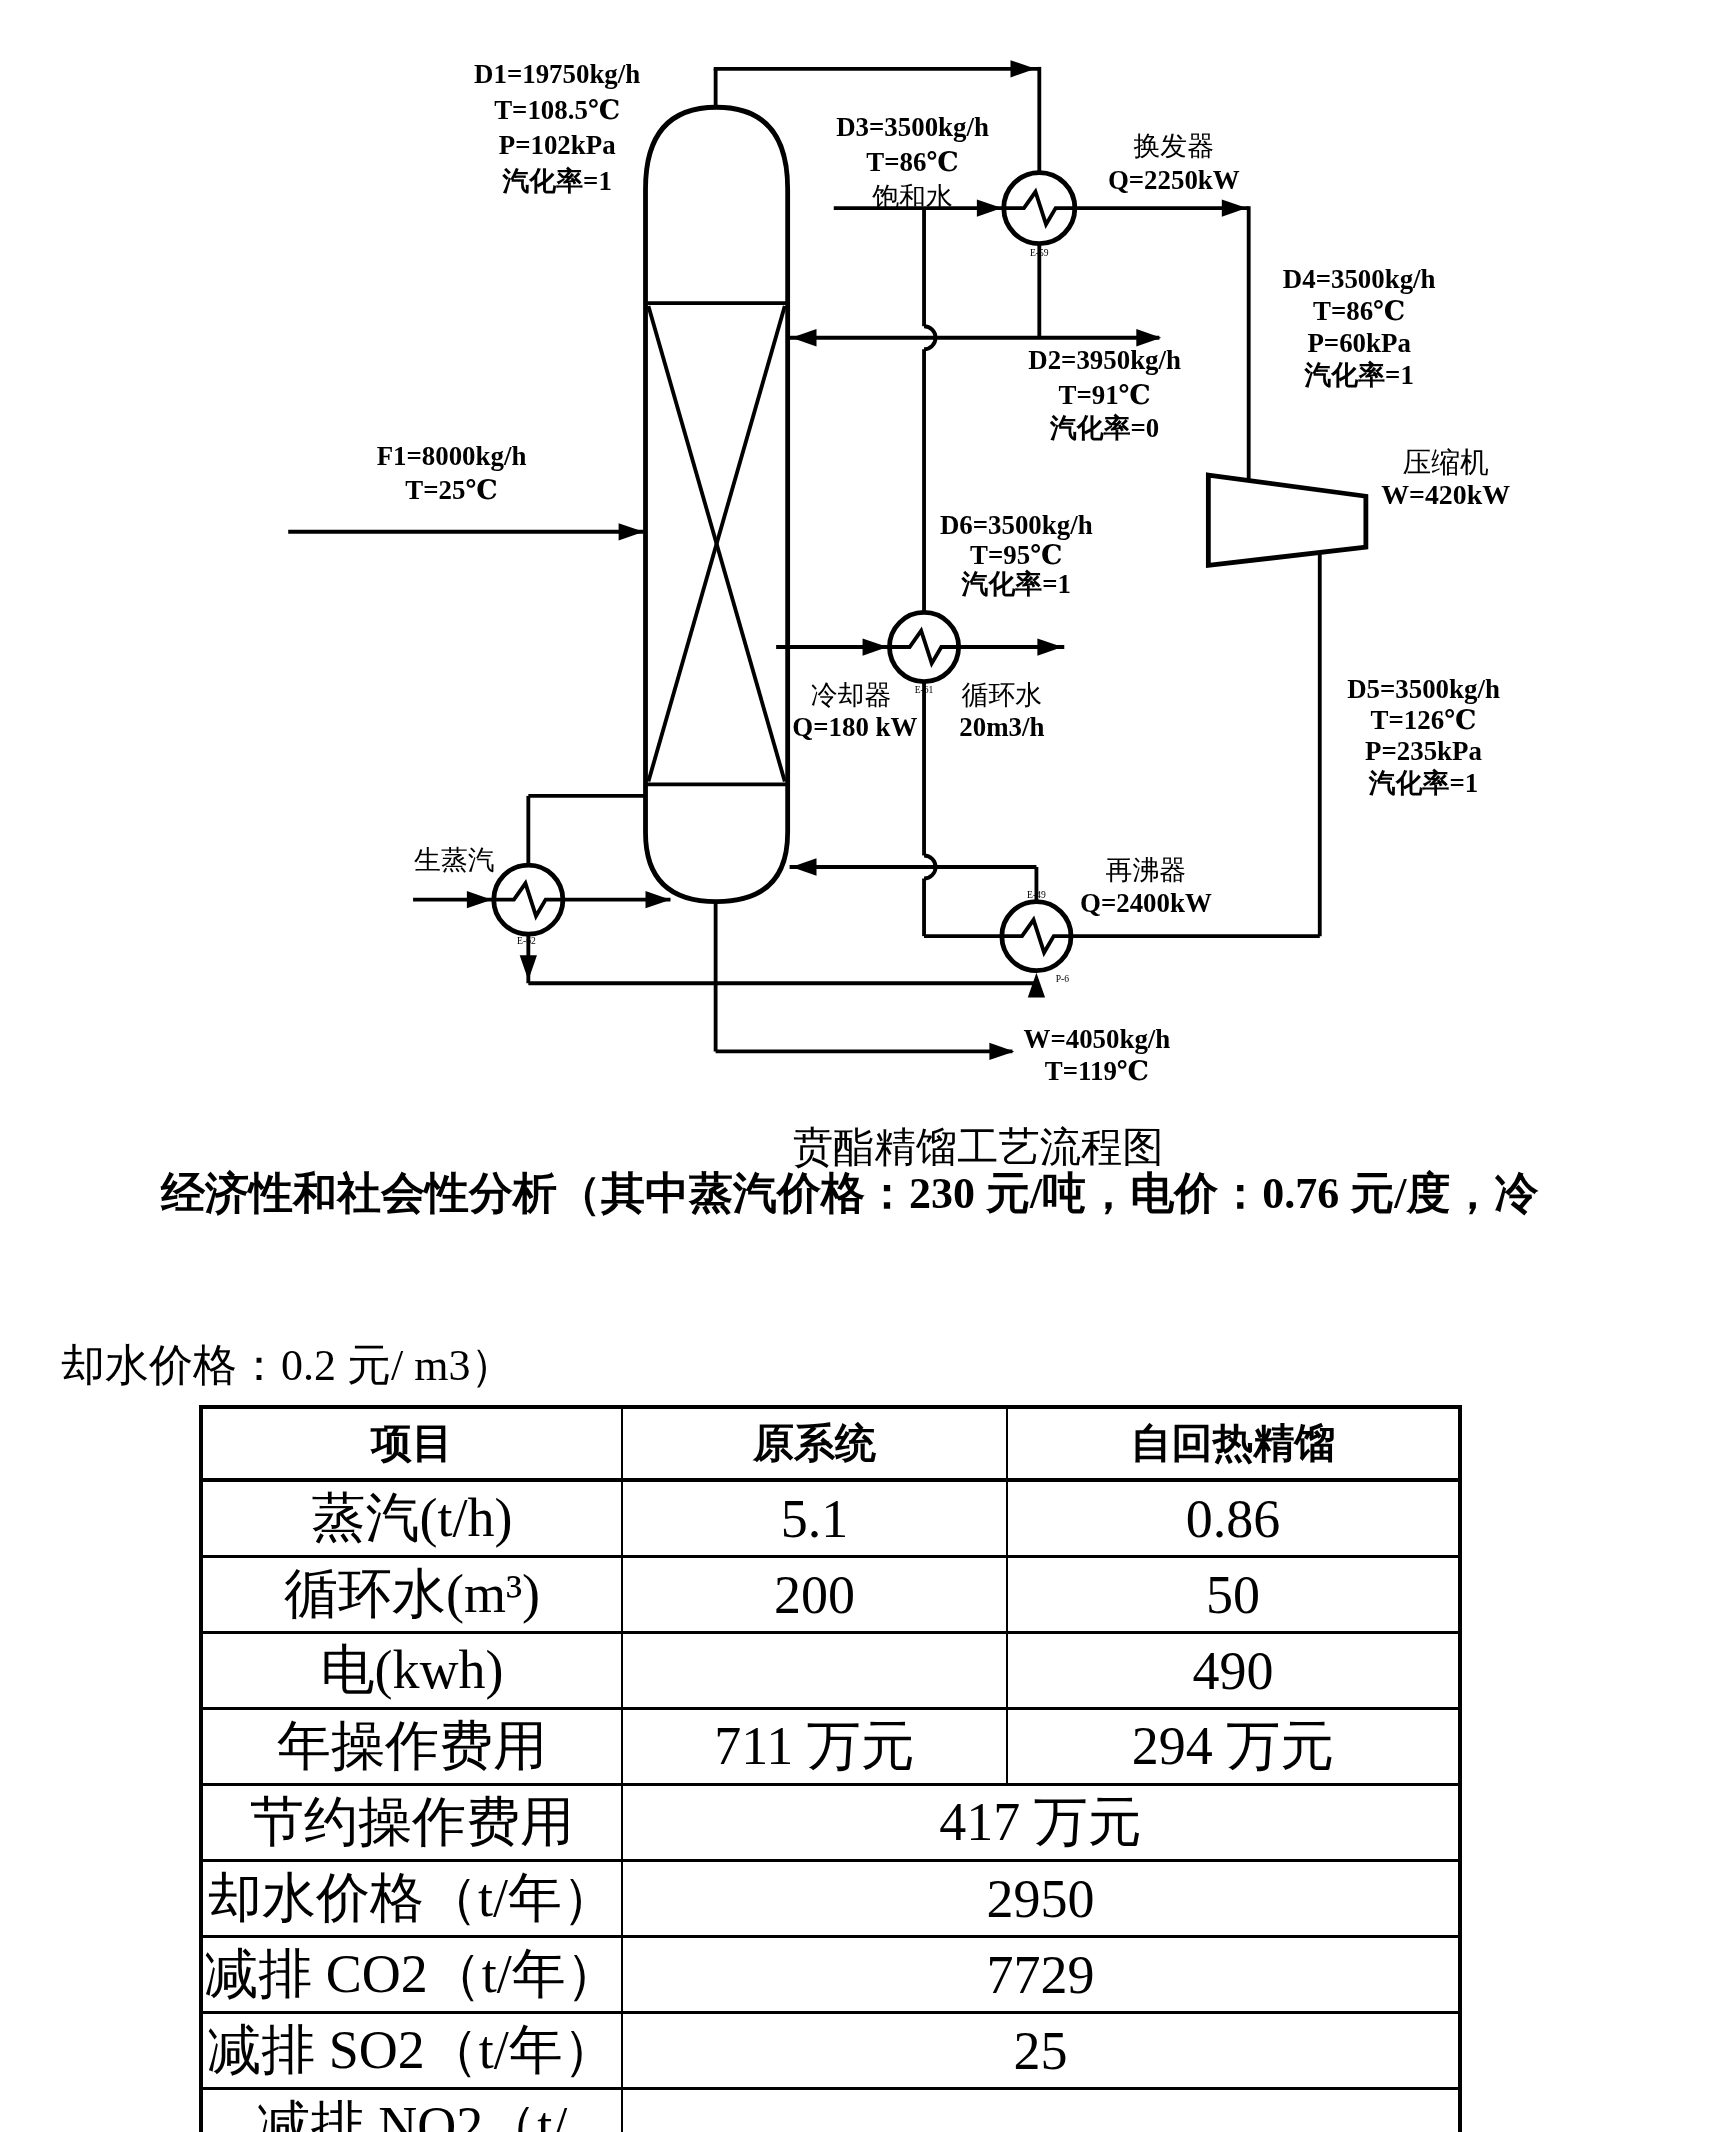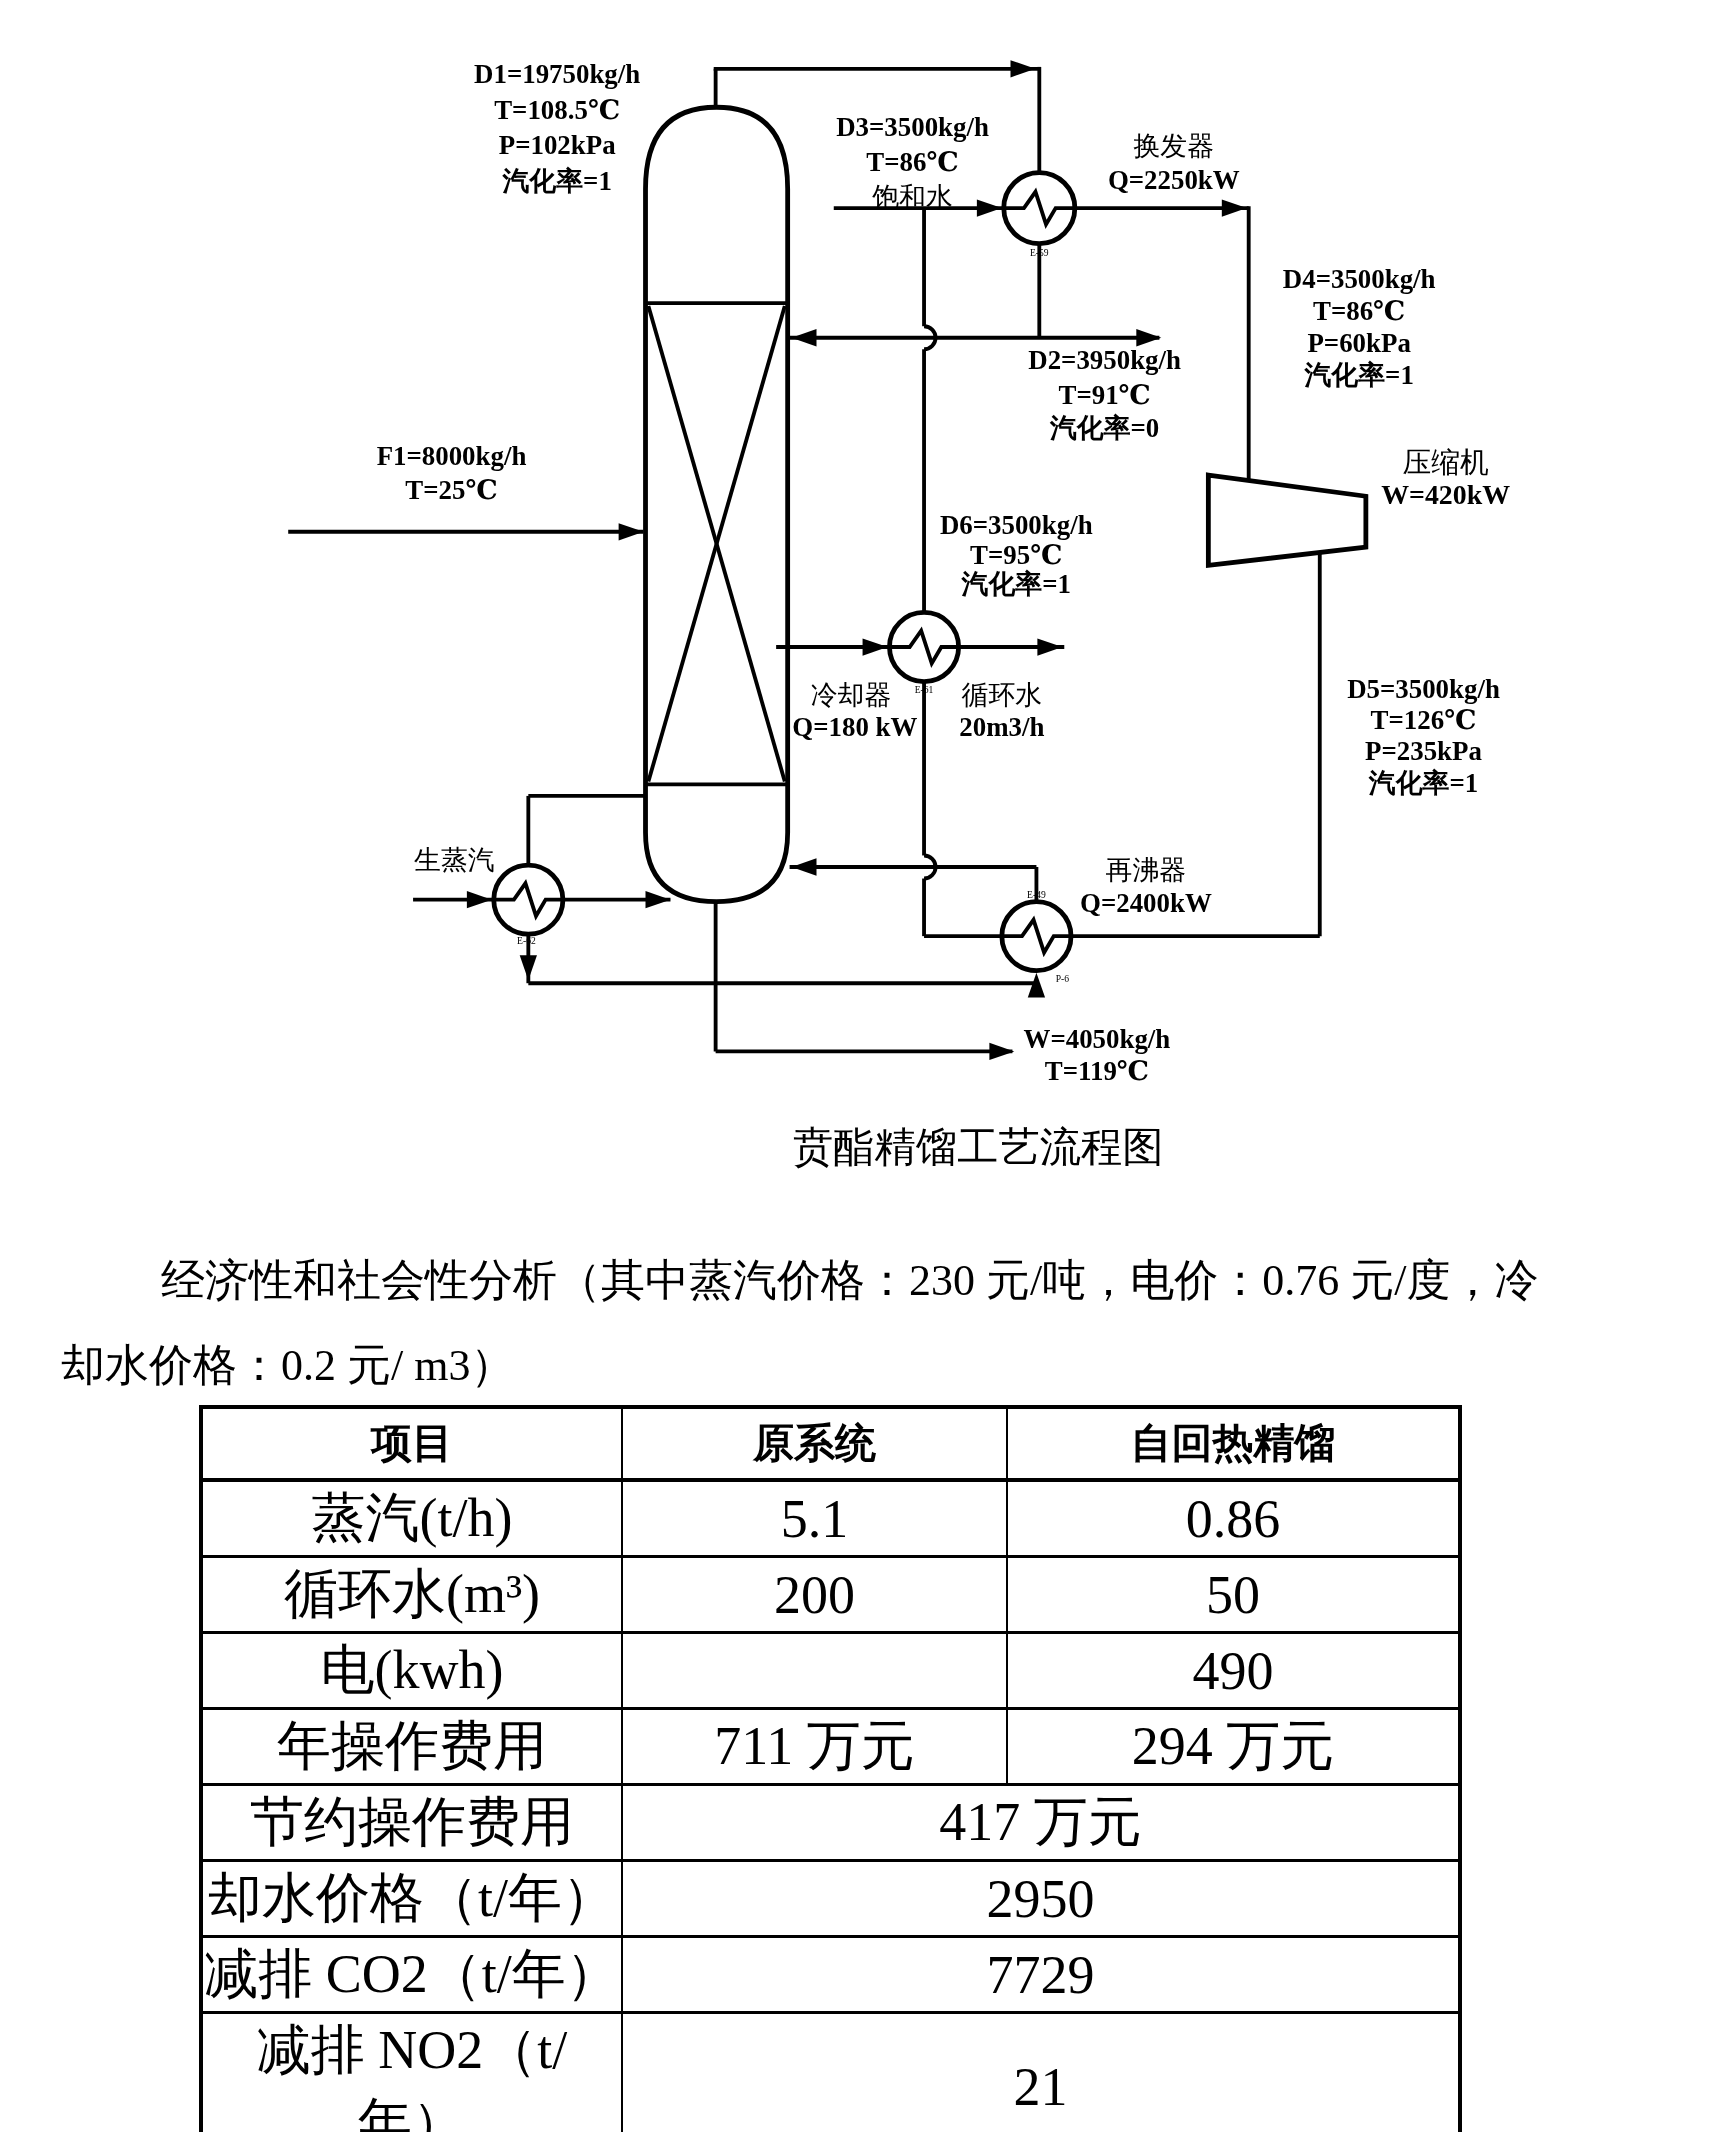--- a/index.html
+++ b/index.html
@@ -199,21 +199,21 @@
     <text x="1082" y="246" dy="0.35em" fill="#555">E-59</text>
     <text x="962" y="701" dy="0.35em" fill="#555">E-61</text>
     <text x="548" y="963" dy="0.35em" fill="#555">E-62</text>
     <text x="1079" y="915" dy="0.35em" fill="#555">E-49</text>
     <text x="1106" y="1002" dy="0.35em" fill="#555">P-6</text>
   </g>
 
   <text x="1018" y="1177" dy="0.35em" font-size="43" text-anchor="middle">贲酯精馏工艺流程图</text>
 </svg>
 
-<div class="para-line" style="left:161px;top:1239px;">经济性和社会性分析（其中蒸汽价格：230 元/吨，电价：0.76 元/度，冷</div>
+<div class="para-line" style="left:161px;top:1152px;font-weight:bold;">经济性和社会性分析（其中蒸汽价格：230 元/吨，电价：0.76 元/度，冷</div>
 <div class="para-line" style="left:61px;top:1324px;">却水价格：0.2 元/ m3）</div>
 
 <table class="econ-table">
   <colgroup>
         <col style="width:421px">
         <col style="width:385px">
         <col style="width:453px">
       </colgroup>
   <thead>
     <tr class="hdr">
@@ -249,20 +249,24 @@
     </tr>
     <tr>
       <td>却水价格（t/年）</td>
       <td colspan="2">2950</td>
     </tr>
     <tr>
       <td>减排 CO2（t/年）</td>
       <td colspan="2">7729</td>
     </tr>
     <tr>
+      <td>减排 SO2（t/年）</td>
+      <td colspan="2">25</td>
+    </tr>
+    <tr>
       <td>减排 NO2（t/年）</td>
       <td colspan="2">21</td>
     </tr>
   </tbody>
 </table>
 
 </div>
 
 
 </body></html>

